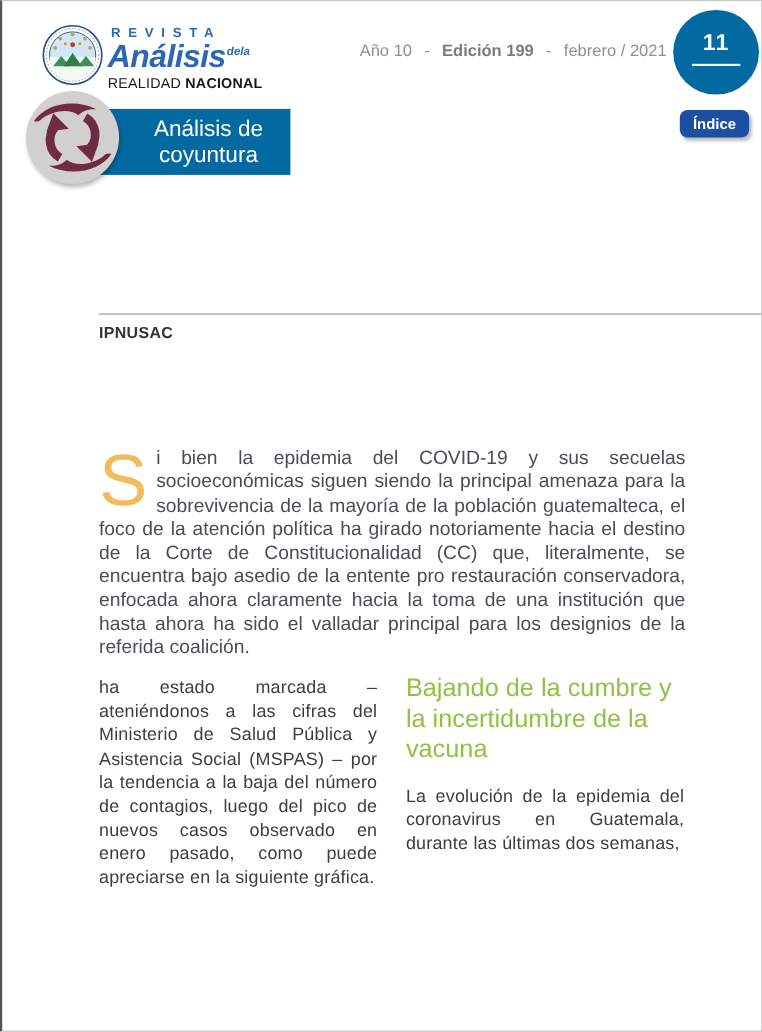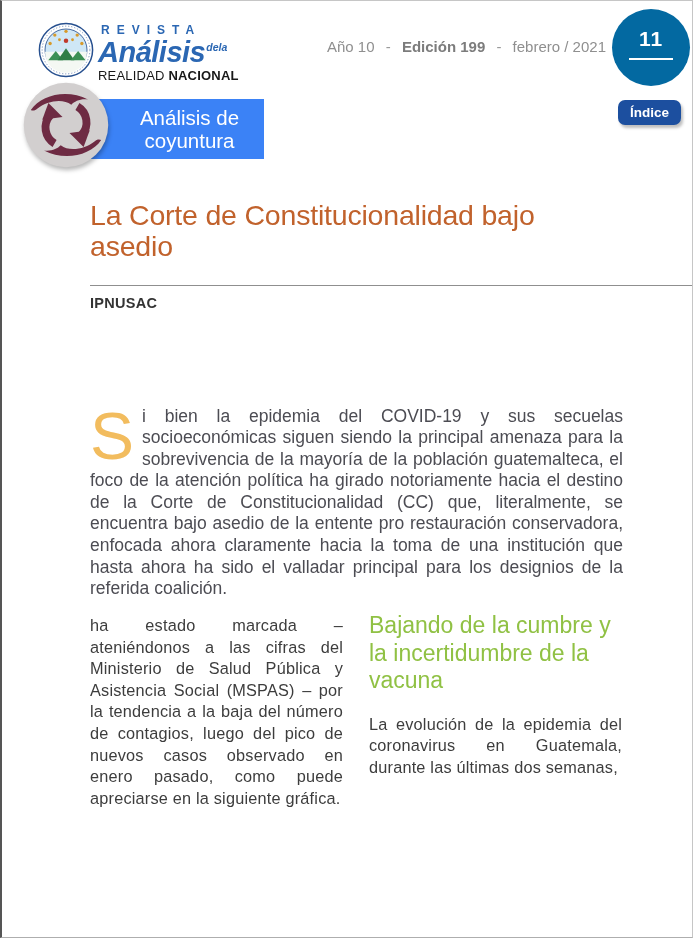--- a/index.html
+++ b/index.html
@@ -42,21 +42,21 @@
   
   .indice-btn{
     position:absolute;left:616px;top:99px;width:63px;height:25px;
     background:#1c4f9f;border:none;border-radius:7px;color:#ffffff;
     font-family:"Liberation Sans",sans-serif;font-size:13.5px;font-weight:bold;
     box-shadow:2px 3px 3px #bfbfbf;cursor:pointer;line-height:24px;text-align:center;padding:0;
   }
 
   
   .banner-rect{
-    position:absolute;left:57px;top:98px;width:205px;height:60px;background:#3b82f6;
+    position:absolute;left:57px;top:98px;width:205px;height:60px;background:#0369a1;
     color:#ffffff;display:flex;flex-direction:column;justify-content:center;align-items:center;
     box-sizing:border-box;padding-left:56px;
   }
   .banner-rect .l1,.banner-rect .l2{font-size:20.5px;line-height:23px;}
   .banner-circle{position:absolute;left:20px;top:80px;width:88px;height:88px;filter:drop-shadow(1px 3px 2px rgba(0,0,0,0.28));}
 
   
   .article-title{
     position:absolute;left:88px;top:199px;width:470px;
     font-size:28.5px;line-height:31px;color:#c1622c;letter-spacing:-0.2px;
@@ -144,21 +144,20 @@
   <svg class="banner-circle" viewBox="0 0 100 100">
     <circle cx="50" cy="50" r="48" fill="#d2cfcf"></circle>
     <path d="M10 33 C22 15 52 9 75 21 C66 20 60 23 56 27 C46 19 28 23 18 31 C15 34 12 34 10 33 Z" fill="#6e2b43"></path>
     <path d="M90 67 C78 85 48 91 25 79 C34 80 40 77 44 73 C54 81 72 77 82 69 C85 66 88 66 90 67 Z" fill="#6e2b43"></path>
     <path d="M37 71 A21 21 0 0 1 32 39" stroke="#6e2b43" stroke-width="9" fill="none"></path>
     <polygon points="23,44 46,41 30,25" fill="#6e2b43"></polygon>
     <path d="M63 29 A21 21 0 0 1 68 61" stroke="#6e2b43" stroke-width="9" fill="none"></path>
     <polygon points="77,56 54,59 70,75" fill="#6e2b43"></polygon>
   </svg>
 
-  <h1 class="article-title" style="margin:0;font-weight:400;">La Corte de Constitucionalidad bajo asedio</h1>
   <div class="title-rule"></div>
   <div class="author">IPNUSAC</div>
 
   <p class="lead"><span class="dropcap">S</span><span>i bien la epidemia del COVID-19 y sus secuelas socioeconómicas siguen siendo la principal amenaza para la sobrevivencia de la mayoría de la población guatemalteca, el foco de la atención política ha girado notoriamente hacia el destino de la Corte de Constitucionalidad (CC) que, literalmente, se encuentra bajo asedio de la entente pro restauración conservadora, enfocada ahora claramente hacia la toma de una institución que hasta ahora ha sido el valladar principal para los designios de la referida coalición.</span></p>
 
   <div class="columns">
     <div class="col col-right">
       <p>ha estado marcada –ateniéndonos a las cifras del Ministerio de Salud Pública y Asistencia Social (MSPAS) – por la tendencia a la baja del número de contagios, luego del pico de nuevos casos observado en enero pasado, como puede apreciarse en la siguiente gráfica.</p>
     </div>
     <div class="col col-left">

